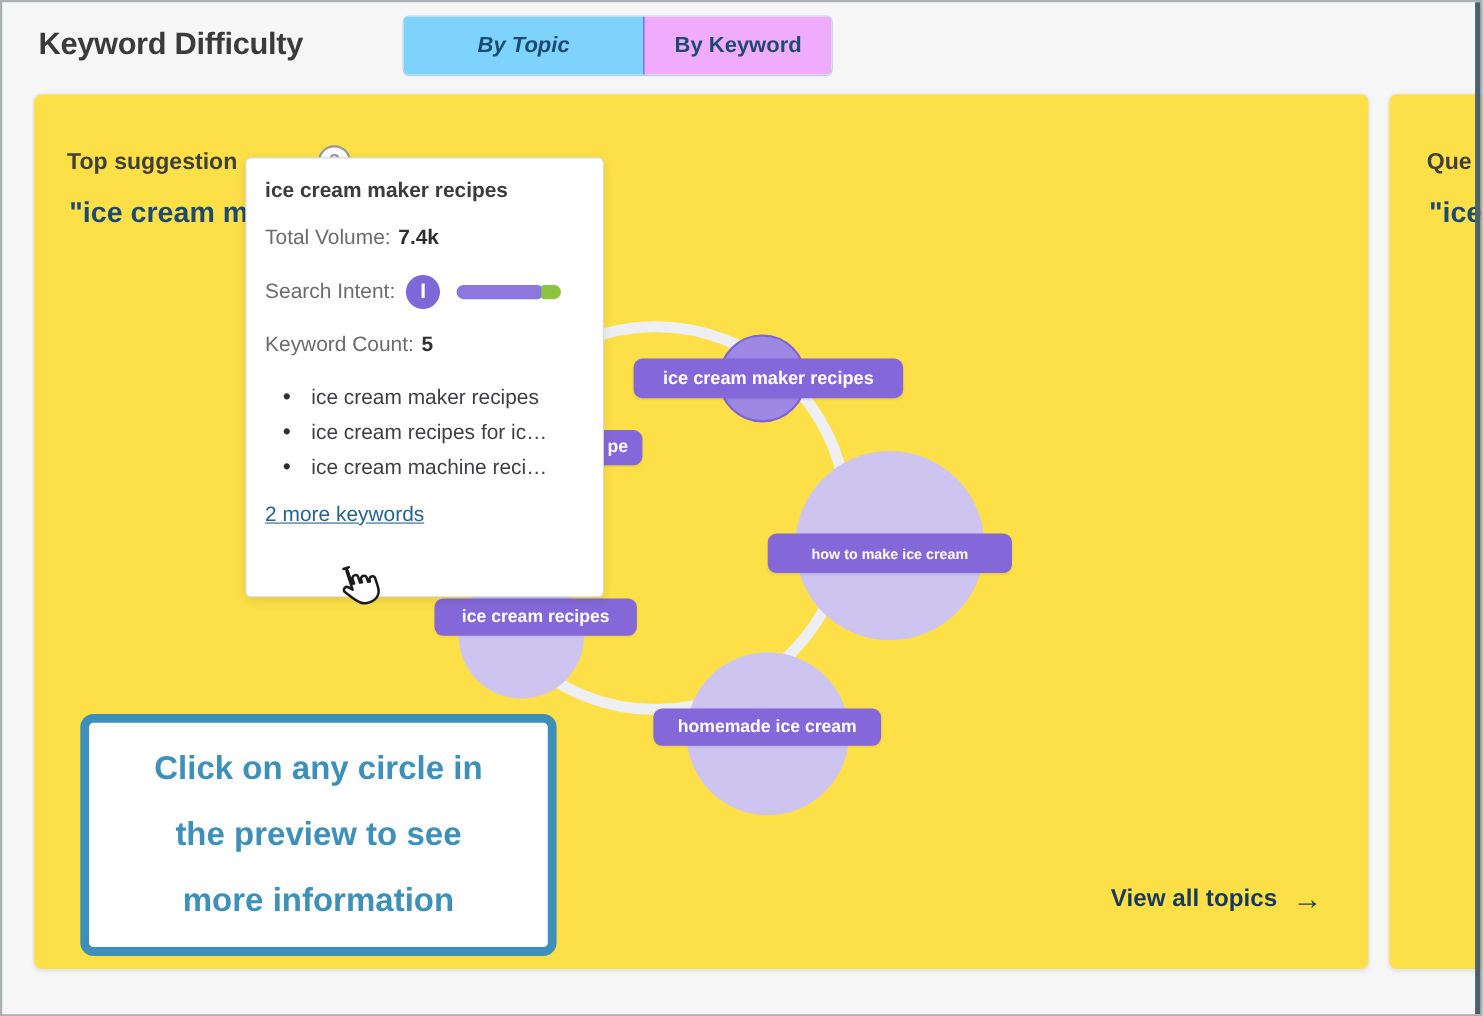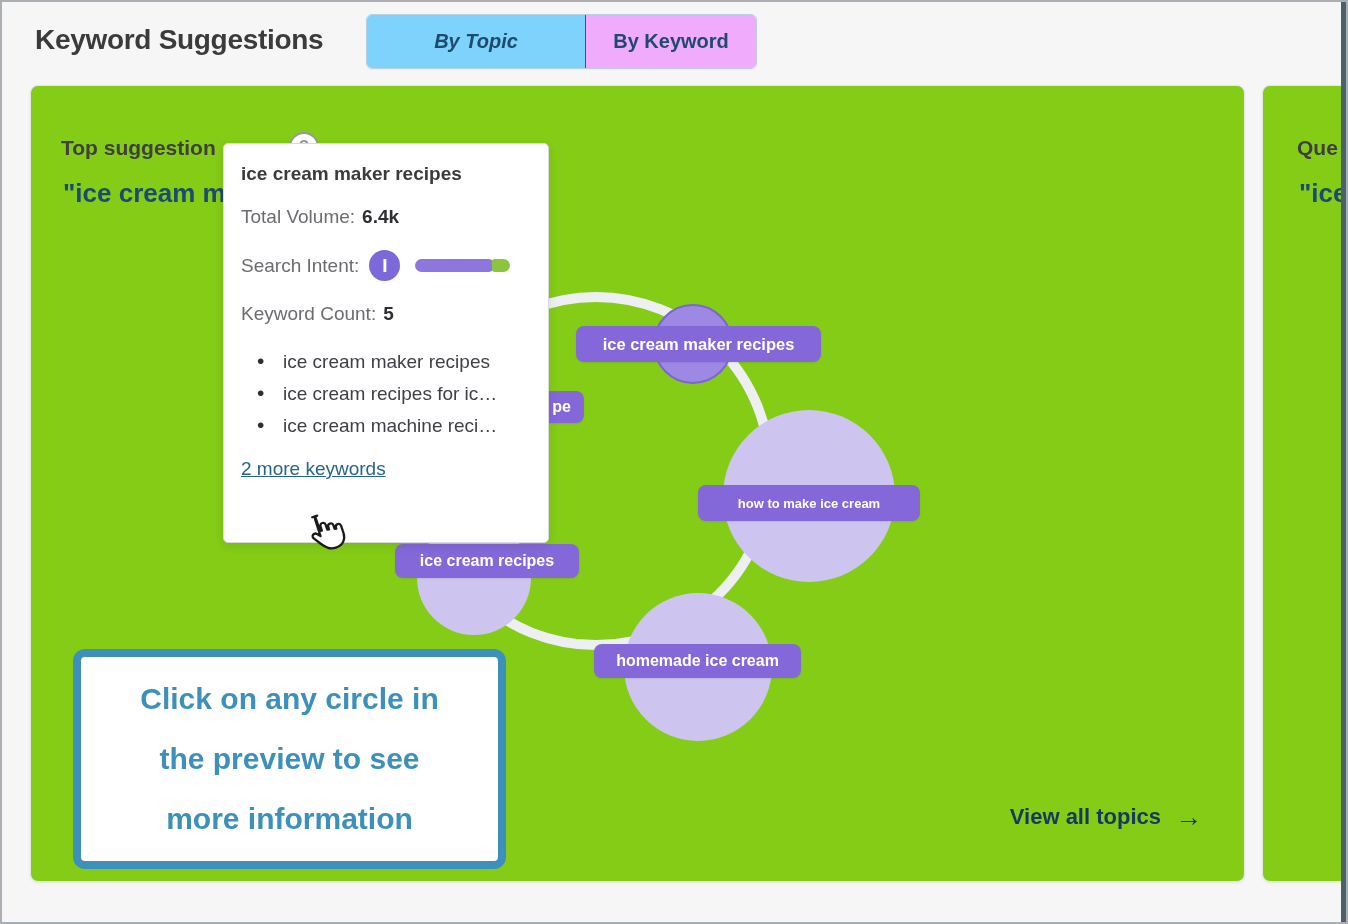--- a/index.html
+++ b/index.html
@@ -17,21 +17,21 @@
   .edge-bar { left:1341px; top:2px; width:5px; height:920px; background:#4a616c; z-index:55; }
 
   
   .page-title { left:35px; top:24px; font-size:28px; font-weight:800; color:#3b3b3b; letter-spacing:-0.3px; }
   .tabs { left:366px; top:14px; height:55px; display:flex; border:1px solid #b9cfe2; border-radius:6px; overflow:hidden; background:#fff; box-shadow:0 1px 2px rgba(0,0,0,0.04); }
   .tab { display:flex; align-items:center; justify-content:center; font-size:20px; font-weight:600; color:#1d4a6e; cursor:pointer; }
   .tab.active { background:#7dd3fc; border-right:1px solid #6d28d9;font-style:italic; }
   .tab.inactive { background:#f0abfc; }
 
   
-  .card { background:#84cc16; border:1px solid #e7e7ea; border-radius:8px; box-shadow:0 1px 3px rgba(0,0,0,0.07); }
+  .card { background:#fde047; border:1px solid #e7e7ea; border-radius:8px; box-shadow:0 1px 3px rgba(0,0,0,0.07); }
   .main-card { left:30px; top:85px; width:1215px; height:797px; }
   .right-card { left:1262px; top:85px; width:220px; height:797px; }
 
   .card-heading { font-size:21px; font-weight:700; color:#3f3f3f; white-space:nowrap; }
   .topic-quote { font-size:26px; font-weight:700; color:#1c4a71; white-space:nowrap; }
   .info-circle { width:30px; height:30px; border:2px solid #97999d; border-radius:50%; color:#97999d; font-size:17px; font-weight:700; display:flex; align-items:center; justify-content:center; z-index:4; background:#fff; }
 
   
   .ring { left:386px; top:206px; width:358px; height:358px; border:10px solid #edeff3; border-radius:50%; z-index:1; }
   .bubble { border-radius:50%; z-index:2; cursor:pointer; }
@@ -63,21 +63,21 @@
   .tt-list li { font-size:19px; color:#3f3f45; margin-bottom:10px; padding-left:34px; position:relative; white-space:nowrap; }
   .tt-list li::before { content:"•"; position:absolute; left:8px; top:-2px; font-size:21px; color:#2e2e33; }
   .tt-link { display:inline-block; margin-top:11px; font-size:19px; color:#26648e; text-decoration:underline; cursor:pointer; }
   .cursor-icon { left:272px; top:425px; z-index:35; }
 
   .clip { overflow:hidden; }
 </style>
 </head>
 <body>
 
-<div class="abs page-title">Keyword Suggestions</div>
+<div class="abs page-title">Keyword Difficulty</div>
 <div class="abs tabs">
   <div class="tab active" style="width:219px;">By Topic</div>
   <div class="tab inactive" style="width:170px;">By Keyword</div>
 </div>
 
 <div class="abs card main-card clip">
 
   <div class="abs card-heading" style="left:30px; top:50px;">Top suggestion</div>
   <div class="abs info-circle" style="left:258px; top:46px;">?</div>
   <div class="abs topic-quote" style="left:32px; top:92px; z-index:2;">"ice cream maker recipes"</div>
@@ -104,21 +104,21 @@
   <div class="abs view-all">
     <span>View all topics</span>
     <span class="arrow">→</span>
   </div>
 
   <div class="abs tooltip">
     <div class="tt-title">ice cream maker recipes</div>
 
     <div class="tt-row">
       <span>Total Volume:</span>
-      <span class="val">6.4k</span>
+      <span class="val">7.4k</span>
     </div>
 
     <div class="tt-row">
       <span>Search Intent:</span>
       <span class="intent-icon">I</span>
       <span class="intent-bar">
         <span class="seg-a"></span>
         <span class="seg-b"></span>
       </span>
     </div>

